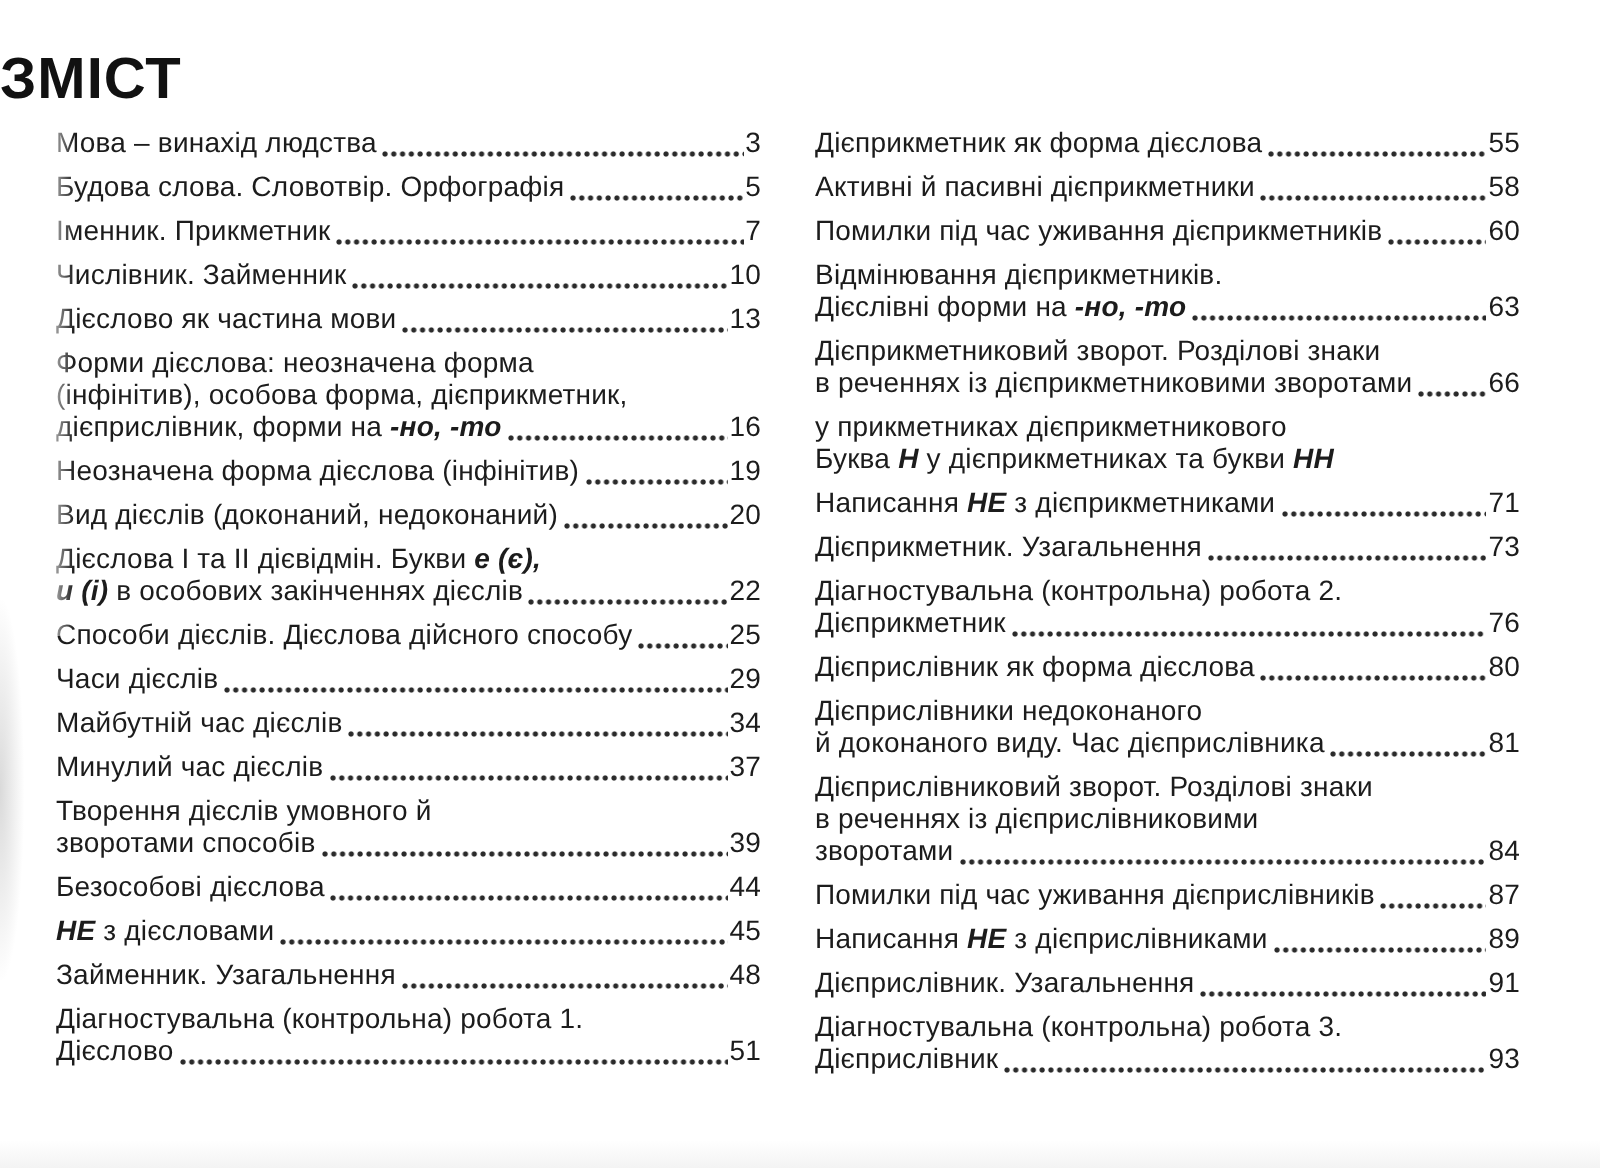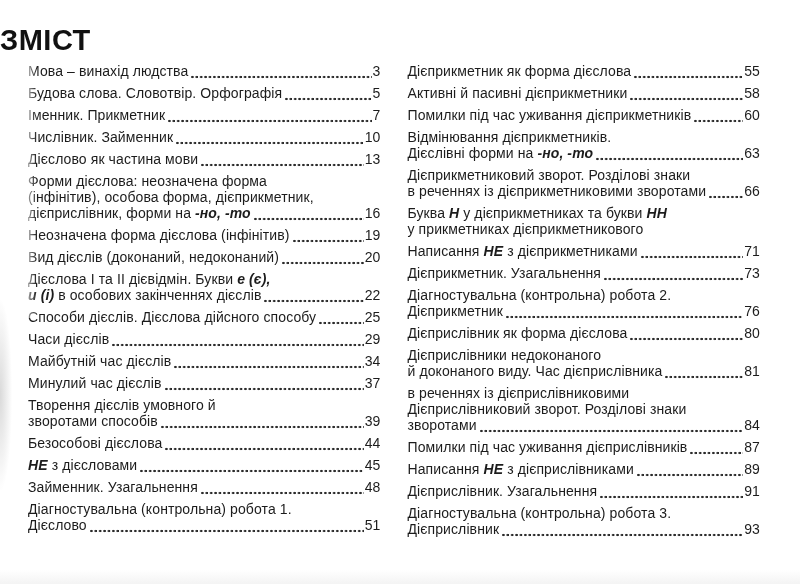--- a/index.html
+++ b/index.html
@@ -238,25 +238,25 @@
             <span class="txt"><span>Дієприкметниковий зворот. Розділові знаки</span></span>
           </div>
           <div class="line last">
             <span class="txt"><span>в реченнях із дієприкметниковими зворотами</span></span>
             <span class="leader"></span>
             <span class="pg">66</span>
           </div>
         </div>
         <div class="entry">
           <div class="line">
+            <span class="txt"><span>у прикметниках дієприкметникового</span></span>
+          </div>
+          <div class="line">
             <span class="txt"><span>Буква </span><i class="em">Н</i><span> у дієприкметниках та букви </span><i class="em">НН</i></span>
           </div>
-          <div class="line">
-            <span class="txt"><span>у прикметниках дієприкметникового</span></span>
-          </div>
         </div>
         <div class="entry">
           <div class="line last">
             <span class="txt"><span>Написання </span><i class="em">НЕ</i><span> з дієприкметниками</span></span>
             <span class="leader"></span>
             <span class="pg">71</span>
           </div>
         </div>
         <div class="entry">
           <div class="line last">
@@ -287,24 +287,24 @@
             <span class="txt"><span>Дієприслівники недоконаного</span></span>
           </div>
           <div class="line last">
             <span class="txt"><span>й доконаного виду. Час дієприслівника</span></span>
             <span class="leader"></span>
             <span class="pg">81</span>
           </div>
         </div>
         <div class="entry">
           <div class="line">
+            <span class="txt"><span>Дієприслівниковий зворот. Розділові знаки</span></span>
+          </div>
+          <div class="line">
             <span class="txt"><span>в реченнях із дієприслівниковими</span></span>
-          </div>
-          <div class="line">
-            <span class="txt"><span>Дієприслівниковий зворот. Розділові знаки</span></span>
           </div>
           <div class="line last">
             <span class="txt"><span>зворотами</span></span>
             <span class="leader"></span>
             <span class="pg">84</span>
           </div>
         </div>
         <div class="entry">
           <div class="line last">
             <span class="txt"><span>Помилки під час уживання дієприслівників</span></span>

